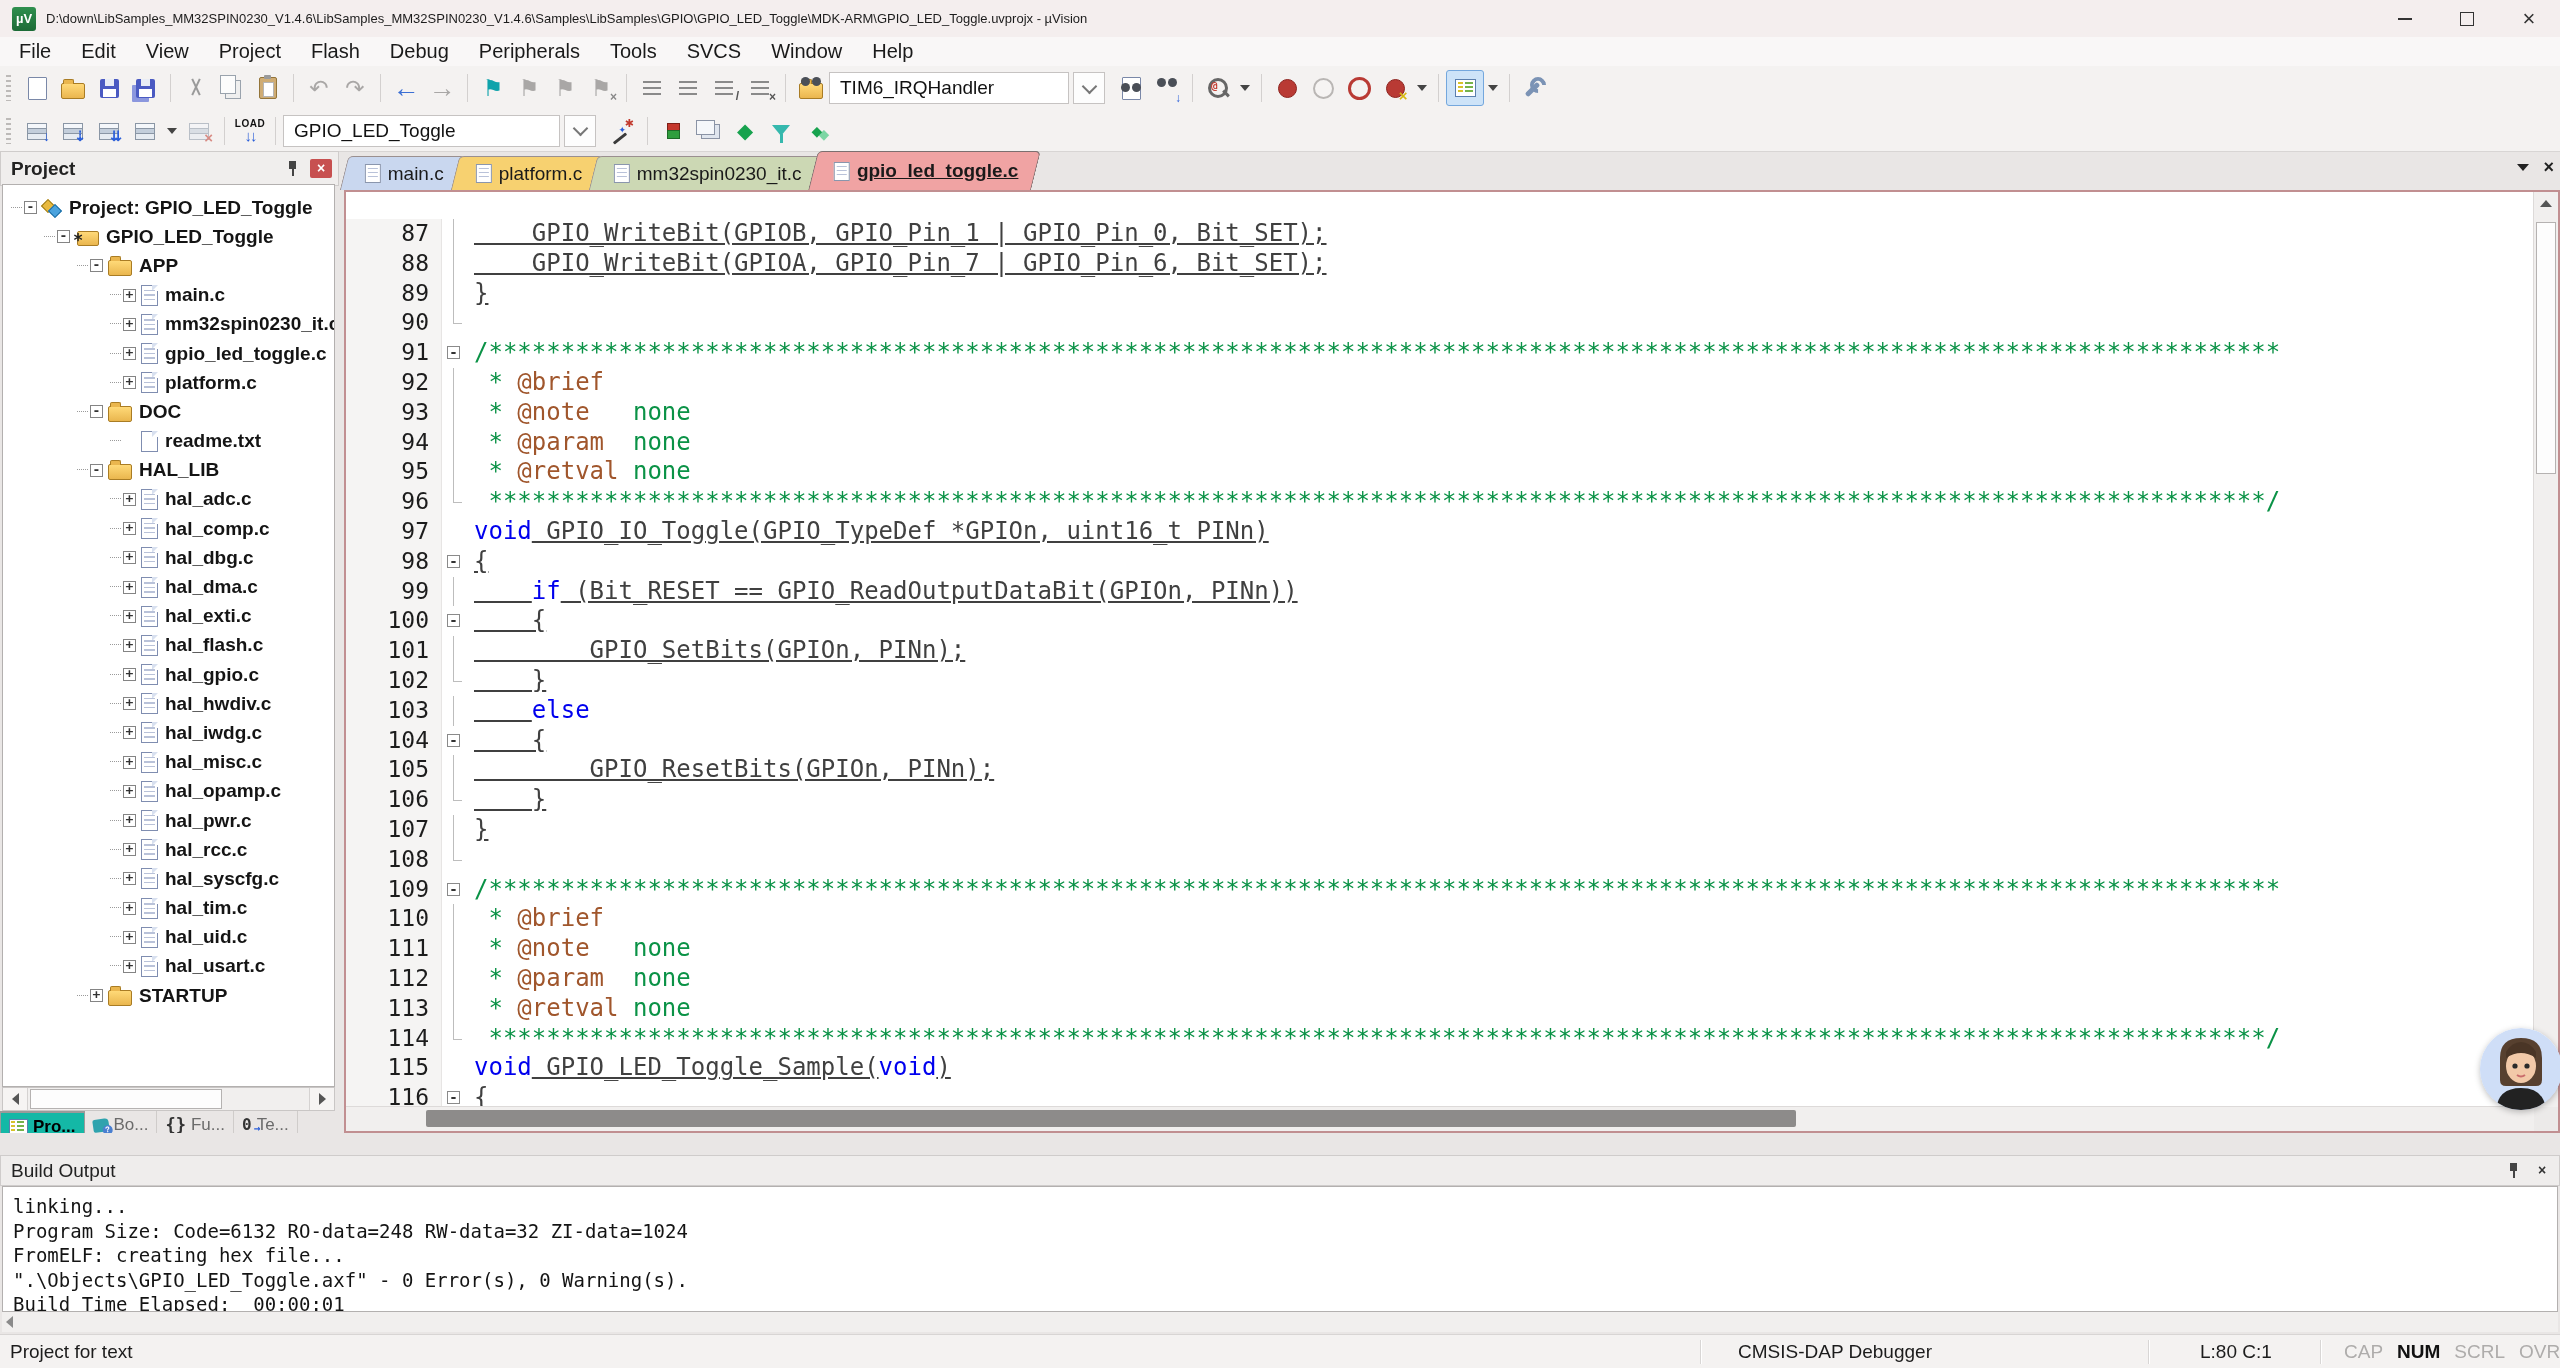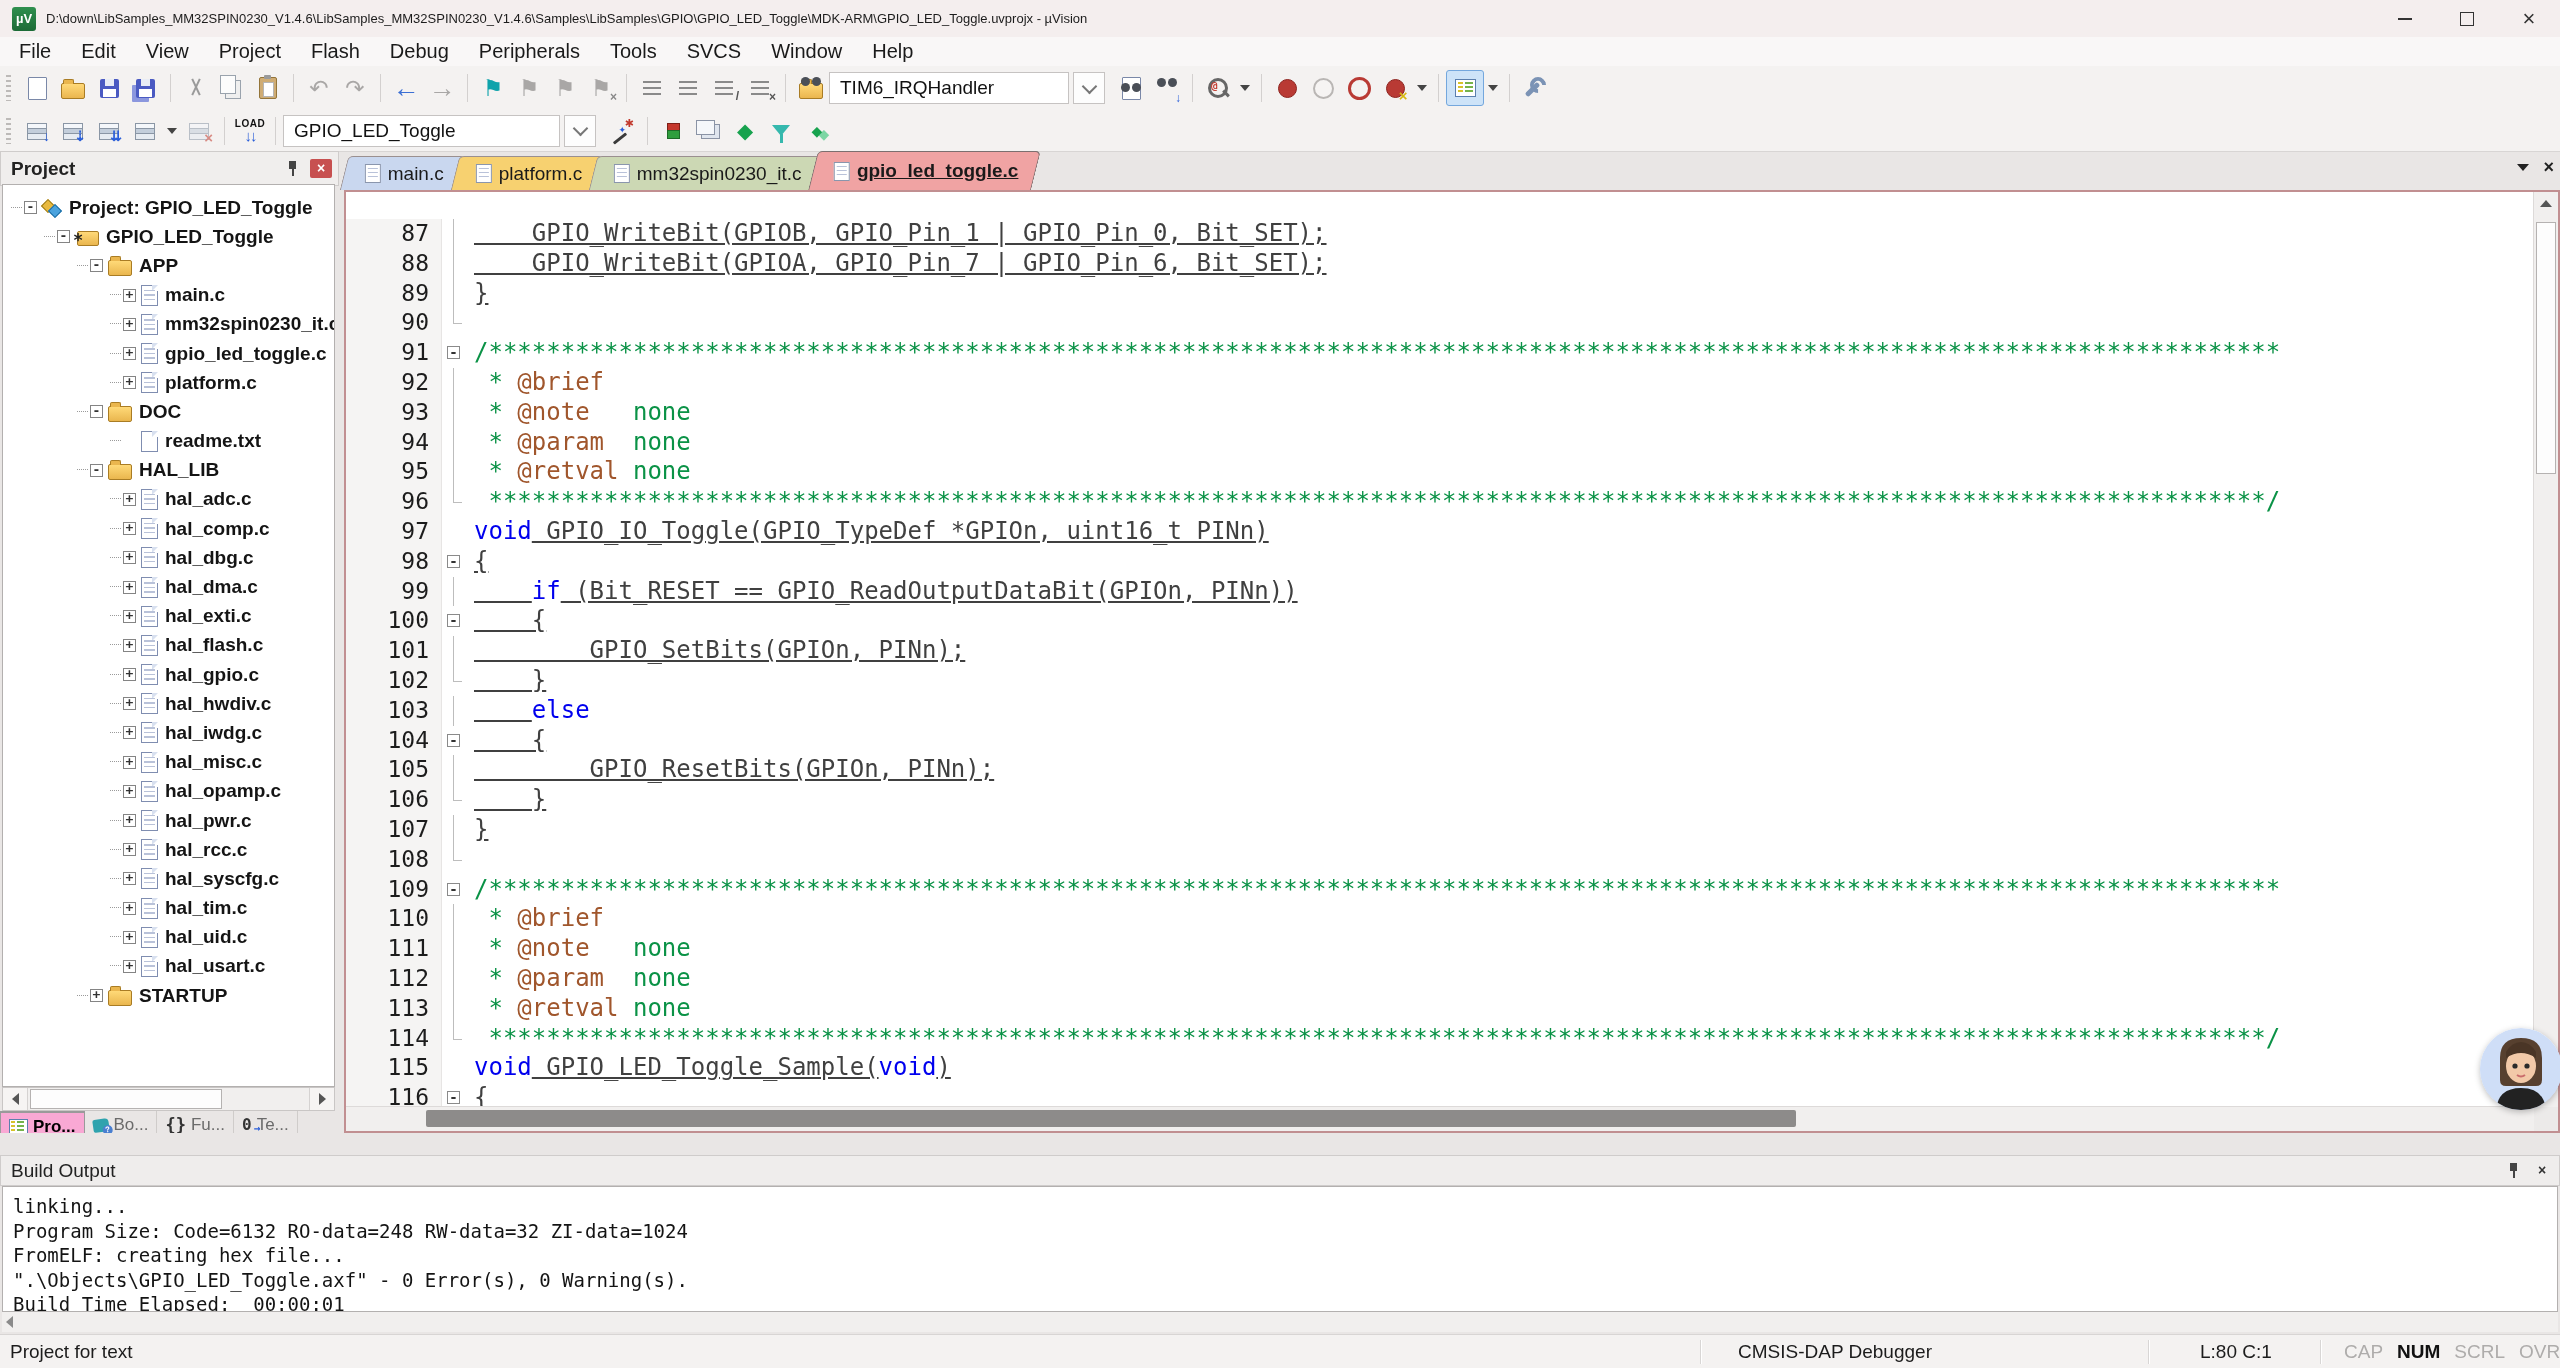--- a/index.html
+++ b/index.html
@@ -122,21 +122,21 @@
   .pscroll{position:absolute;left:2px;top:936px;width:333px;height:24px;background:#f1efee;border:1px solid #c9c6c5;display:flex;align-items:center;box-sizing:border-box;}
   .sbtn{width:24px;height:22px;display:flex;align-items:center;justify-content:center;background:#f6f4f3;border-right:1px solid #d5d2d1;}
   .sbtn.r{border-right:none;border-left:1px solid #d5d2d1;}
   .tri-l{width:0;height:0;border-top:6px solid transparent;border-bottom:6px solid transparent;border-right:7px solid #555;}
   .tri-r{width:0;height:0;border-top:6px solid transparent;border-bottom:6px solid transparent;border-left:7px solid #555;}
   .tri-u{width:0;height:0;border-left:6px solid transparent;border-right:6px solid transparent;border-bottom:7px solid #555;}
   .tri-d{width:0;height:0;border-left:6px solid transparent;border-right:6px solid transparent;border-top:7px solid #555;}
   .pthumb{width:190px;height:18px;background:#fdfdfd;border:1px solid #b5b2b1;margin-left:2px;}
   .ptabs{position:absolute;left:0;top:960px;width:337px;height:26px;display:flex;align-items:flex-start;background:#e9e6e5;font-size:17px;color:#6b6b6b;}
   .ptab{display:flex;align-items:center;padding:2px 8px 0 8px;height:24px;gap:5px;border-right:1px solid #cfccca;}
-  .ptab.active{background:#f9a8d4;border:1px solid #9a9a9a;border-top:2px solid #9a9a9a;color:#000;font-weight:600;}
+  .ptab.active{background:#14b8a6;border:1px solid #9a9a9a;border-top:2px solid #9a9a9a;color:#000;font-weight:600;}
   .pt-grid{width:17px;height:14px;border:1px solid #5b7fae;background:#fff;position:relative;}
   .pt-grid:before{content:"";position:absolute;left:1px;top:1px;width:4px;height:10px;background:repeating-linear-gradient(to bottom,#d8c229 0 2px,transparent 2px 4px);}
   .pt-grid:after{content:"";position:absolute;left:7px;top:1px;width:7px;height:10px;background:repeating-linear-gradient(to bottom,#76b34a 0 2px,transparent 2px 4px);}
   .pt-book{width:16px;height:13px;background:#2fa3ae;border-radius:2px 4px 4px 2px;position:relative;transform:rotate(-8deg);}
   .pt-book:after{content:"?";position:absolute;right:-3px;bottom:-4px;color:#fff;background:#4a7fd0;border-radius:50%;width:10px;height:10px;font:700 8px/10px "Liberation Sans",sans-serif;text-align:center;}
   .pt-braces{font:700 17px/17px "DejaVu Sans Mono",monospace;color:#333;}
   .pt-zero{font:700 16px/16px "DejaVu Sans Mono",monospace;color:#333;position:relative;}
   .pt-zero:after{content:"→";position:absolute;right:-9px;bottom:-4px;color:#2b5fd9;font-size:11px;}
   
   .tabbar{position:absolute;left:344px;top:151px;width:2216px;height:39px;display:flex;align-items:flex-end;}

